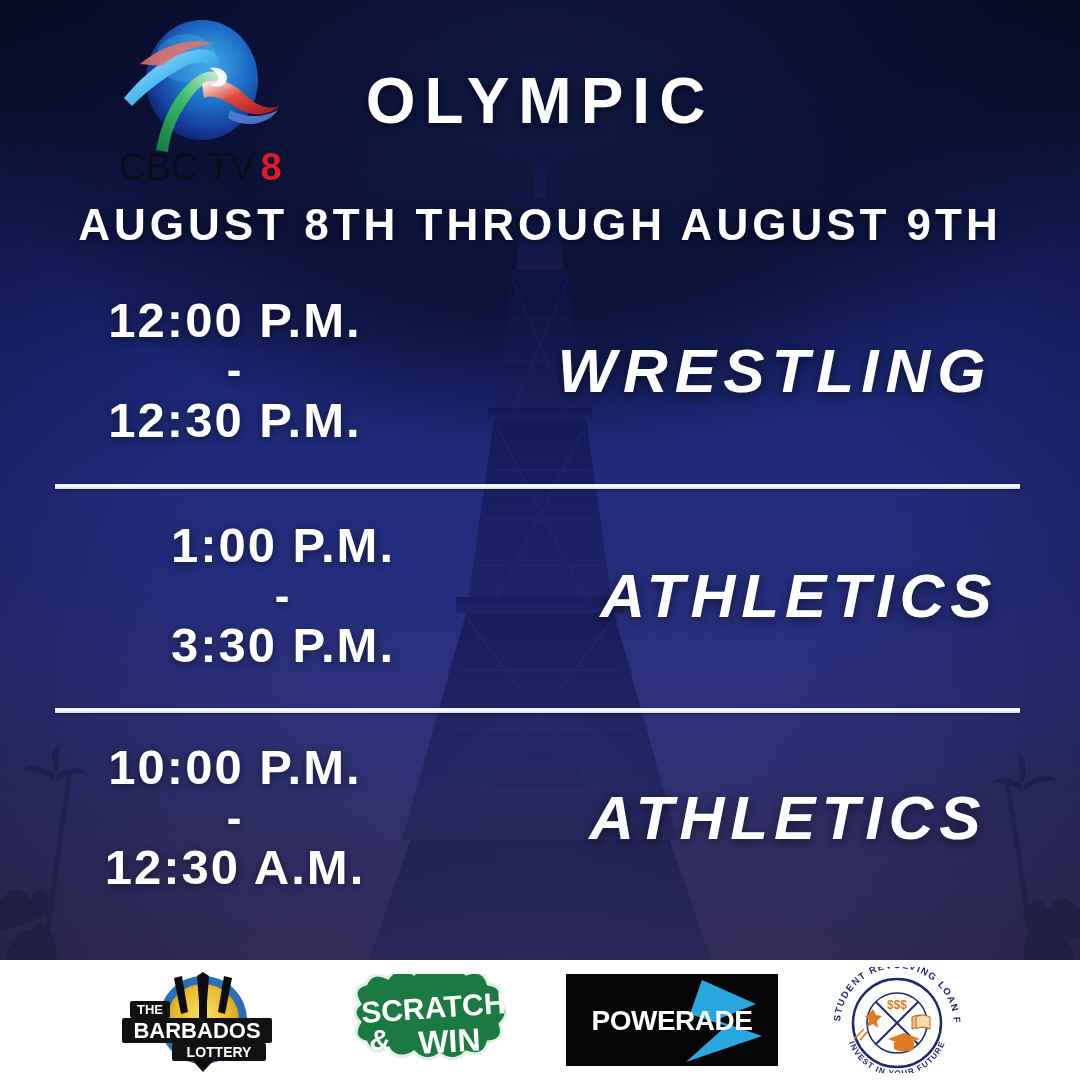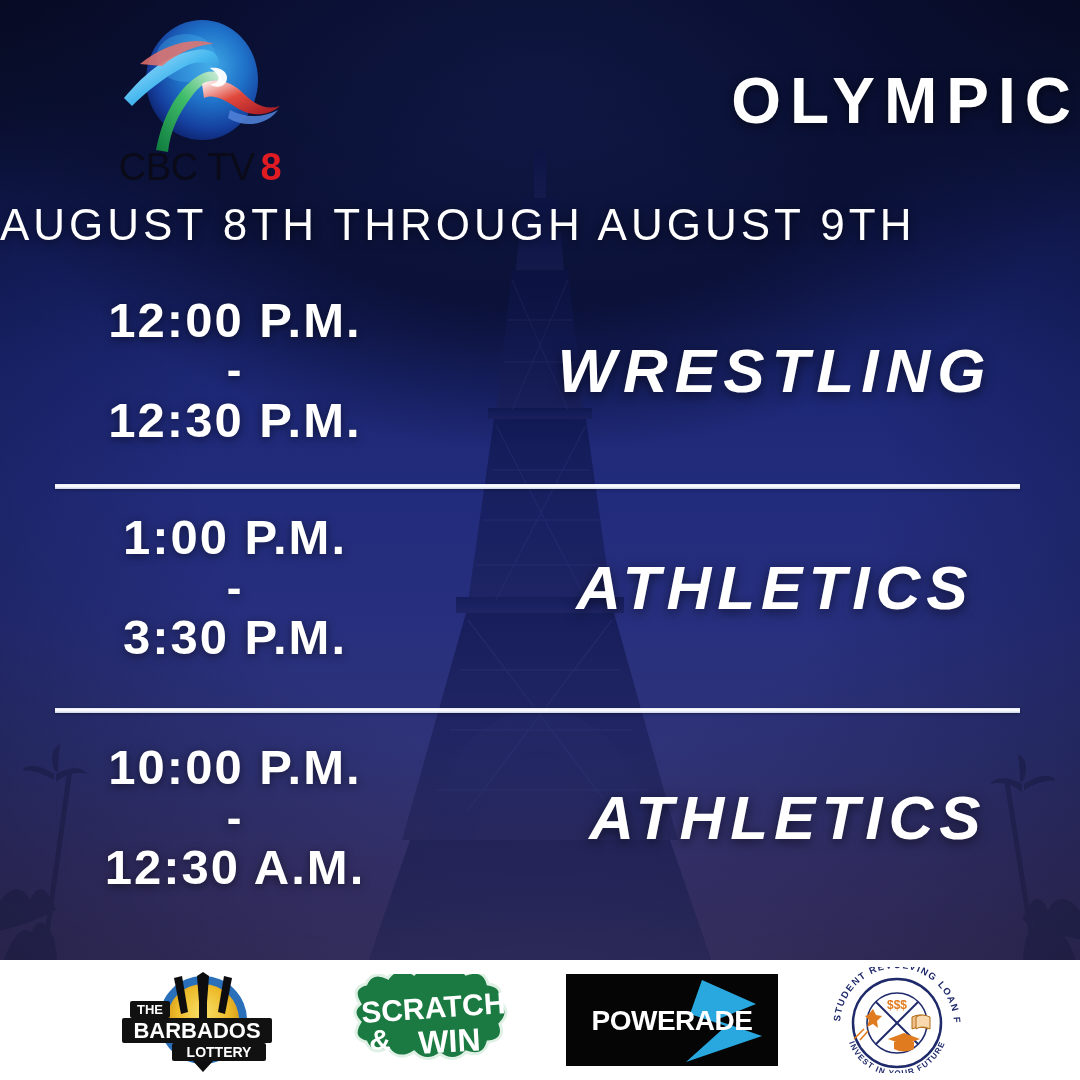--- a/index.html
+++ b/index.html
@@ -90,58 +90,59 @@
     line-height: 1;
     white-space: nowrap;
   }
   .logo-word .eight { color: #e01b22; font-weight: 700; margin-left: 6px; }
 
   
   .header {
     position: absolute;
     left: 0; right: 0;
     top: 70px;
-    text-align: right;
+    text-align: center;
   }
   .title-line {
     color: #ffffff;
     font-family: "Liberation Sans", sans-serif;
     font-weight: 700;
     font-size: 64px;
     letter-spacing: 9px;
     line-height: 0.98;
     text-shadow: 0 2px 10px rgba(0,0,0,0.55);
   }
   .subtitle {
     position: absolute;
     left: 0; right: 0;
     top: 200px;
+    text-align: center;
     color: #ffffff;
     font-family: "Liberation Sans", sans-serif;
-    font-weight: 400;
+    font-weight: 700;
     font-size: 44px;
     letter-spacing: 4px;
     text-shadow: 0 2px 10px rgba(0,0,0,0.55);
   }
 
   
   .schedule {
     position: absolute;
     left: 0; right: 0;
     top: 275px;
     bottom: 120px;
   }
   .row {
     position: absolute;
     left: 0; right: 0;
     display: flex;
     align-items: center;
   }
   .row-1 { top: 0px;   height: 190px; }
-  .row-2 { top: 220px; height: 185px; }
+  .row-2 { top: 228px; height: 185px; margin-left: 48px; }
   .row-3 { top: 450px; height: 185px; gap: 26px; }
 
   .time-col {
     width: 470px;
     flex: none;
     text-align: center;
     color: #ffffff;
     font-family: "Liberation Sans", sans-serif;
     font-weight: 700;
     font-size: 49px;

